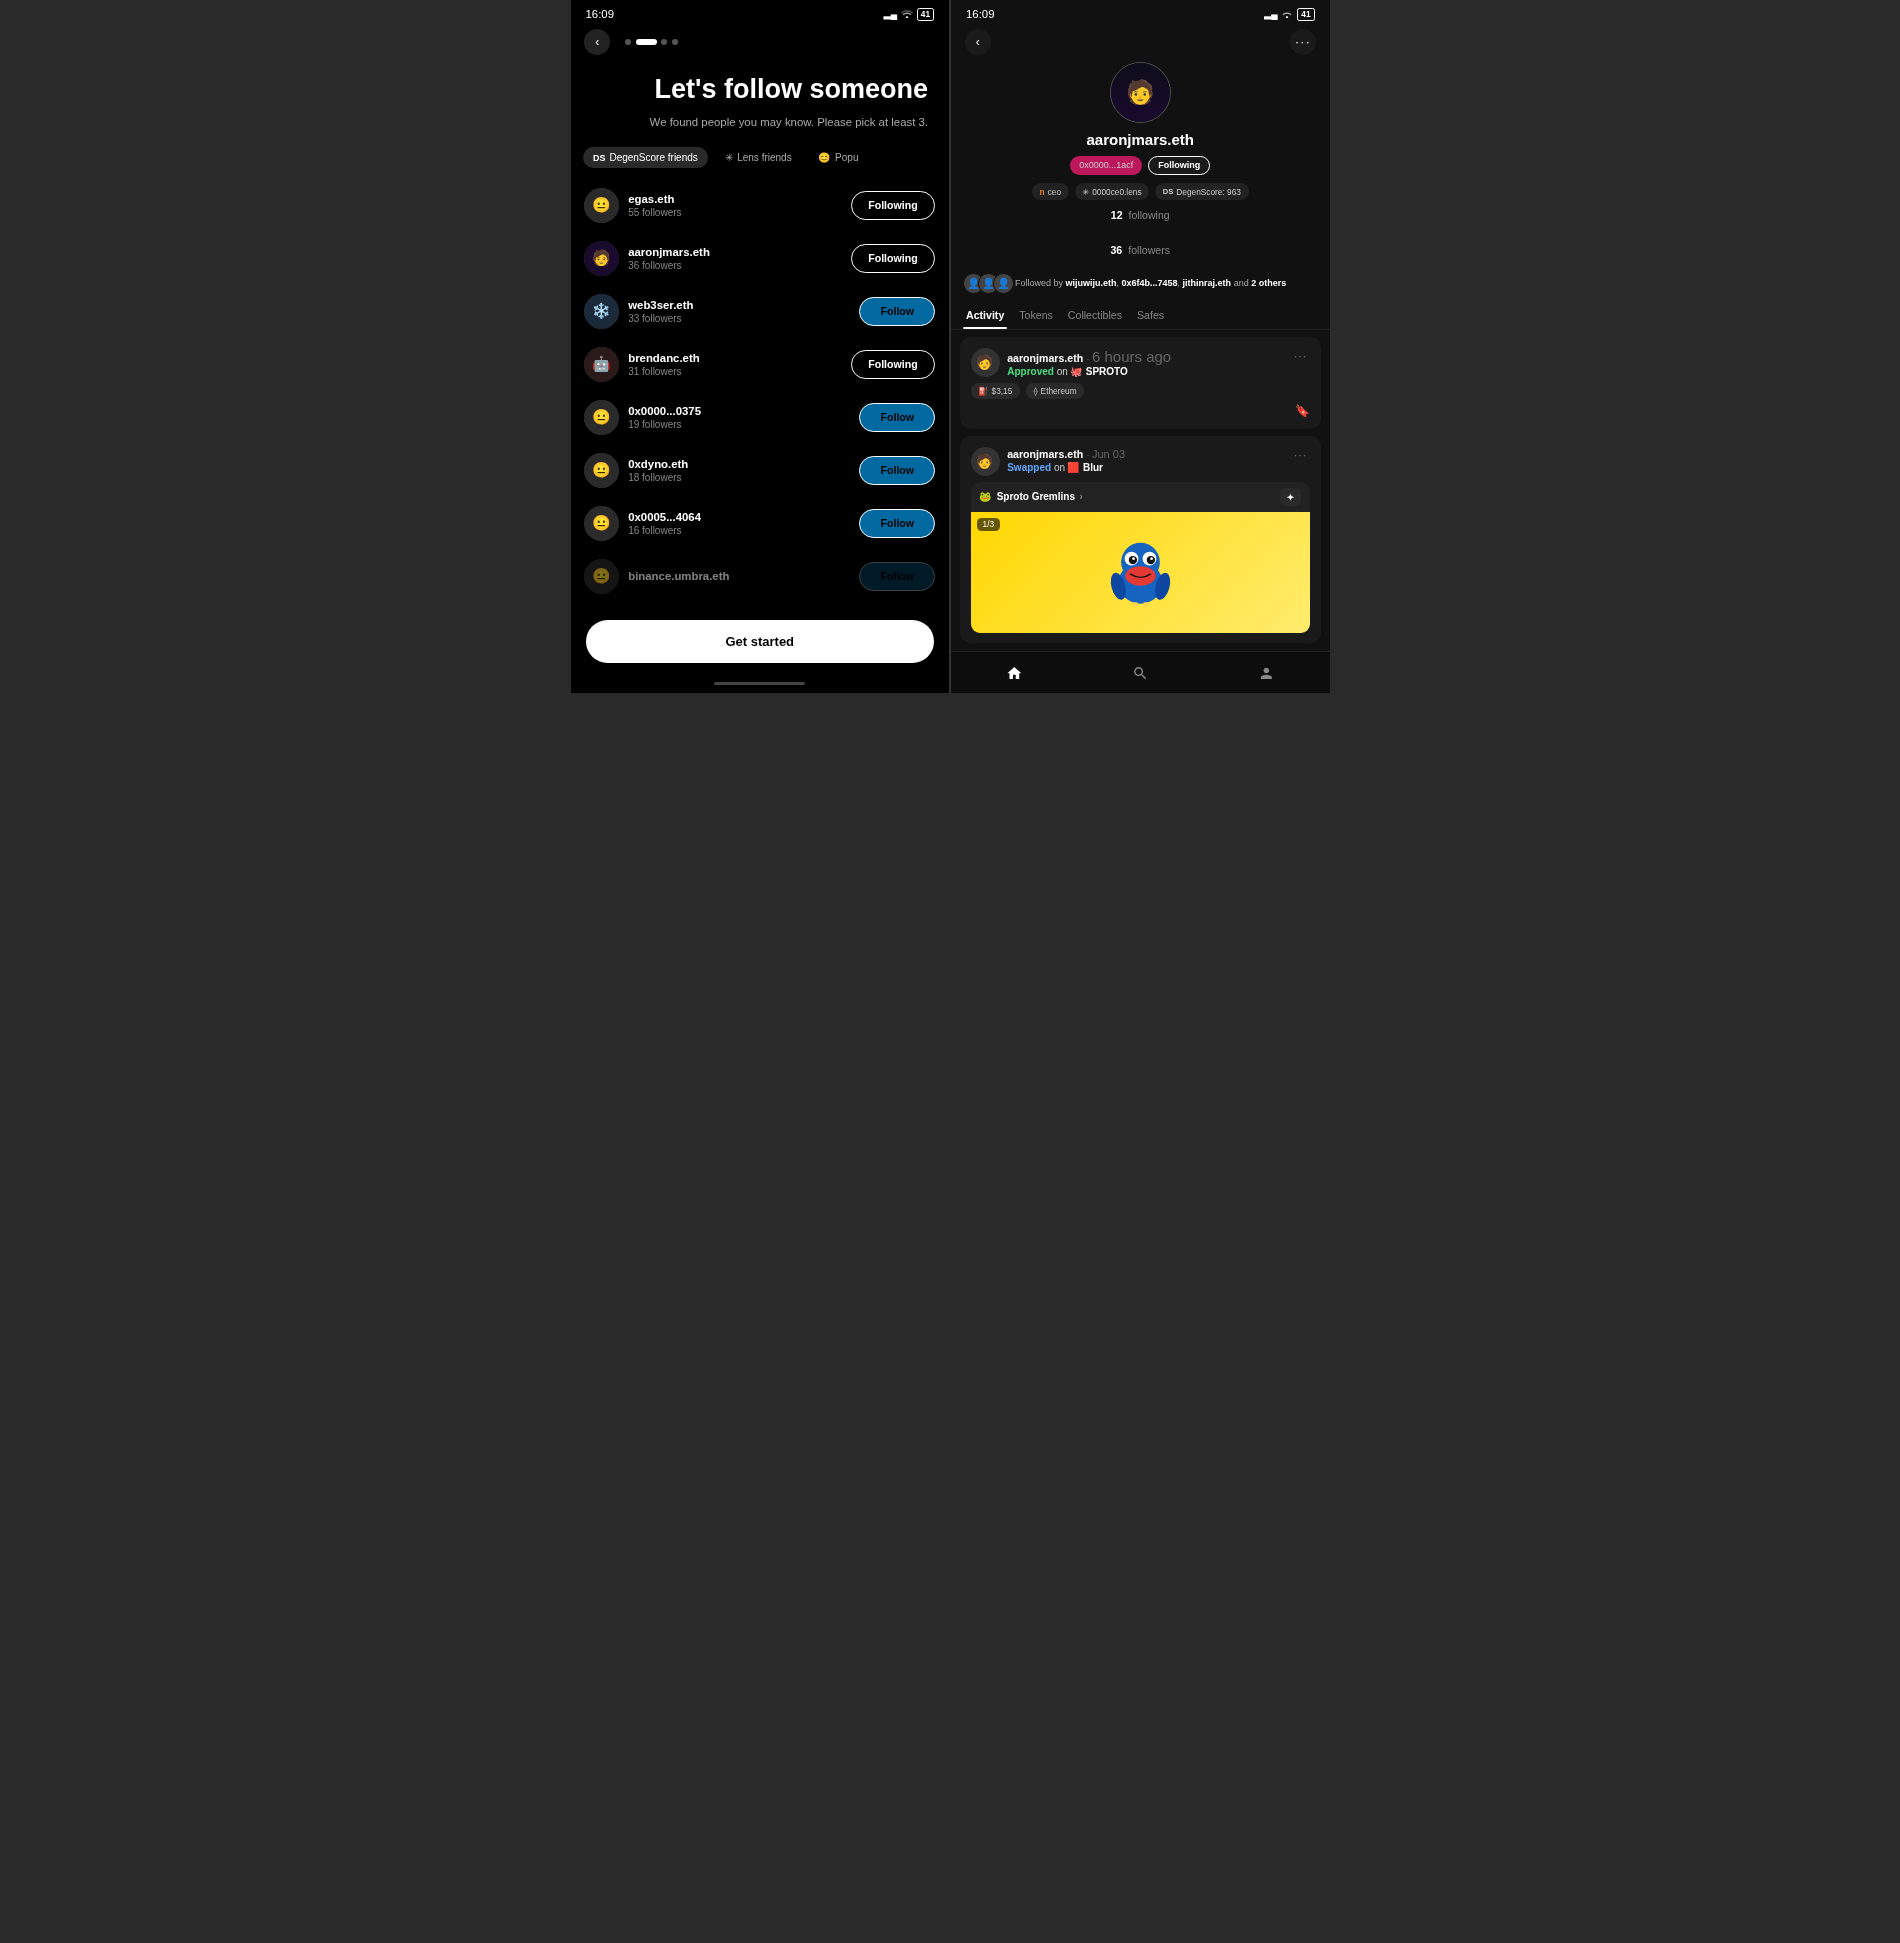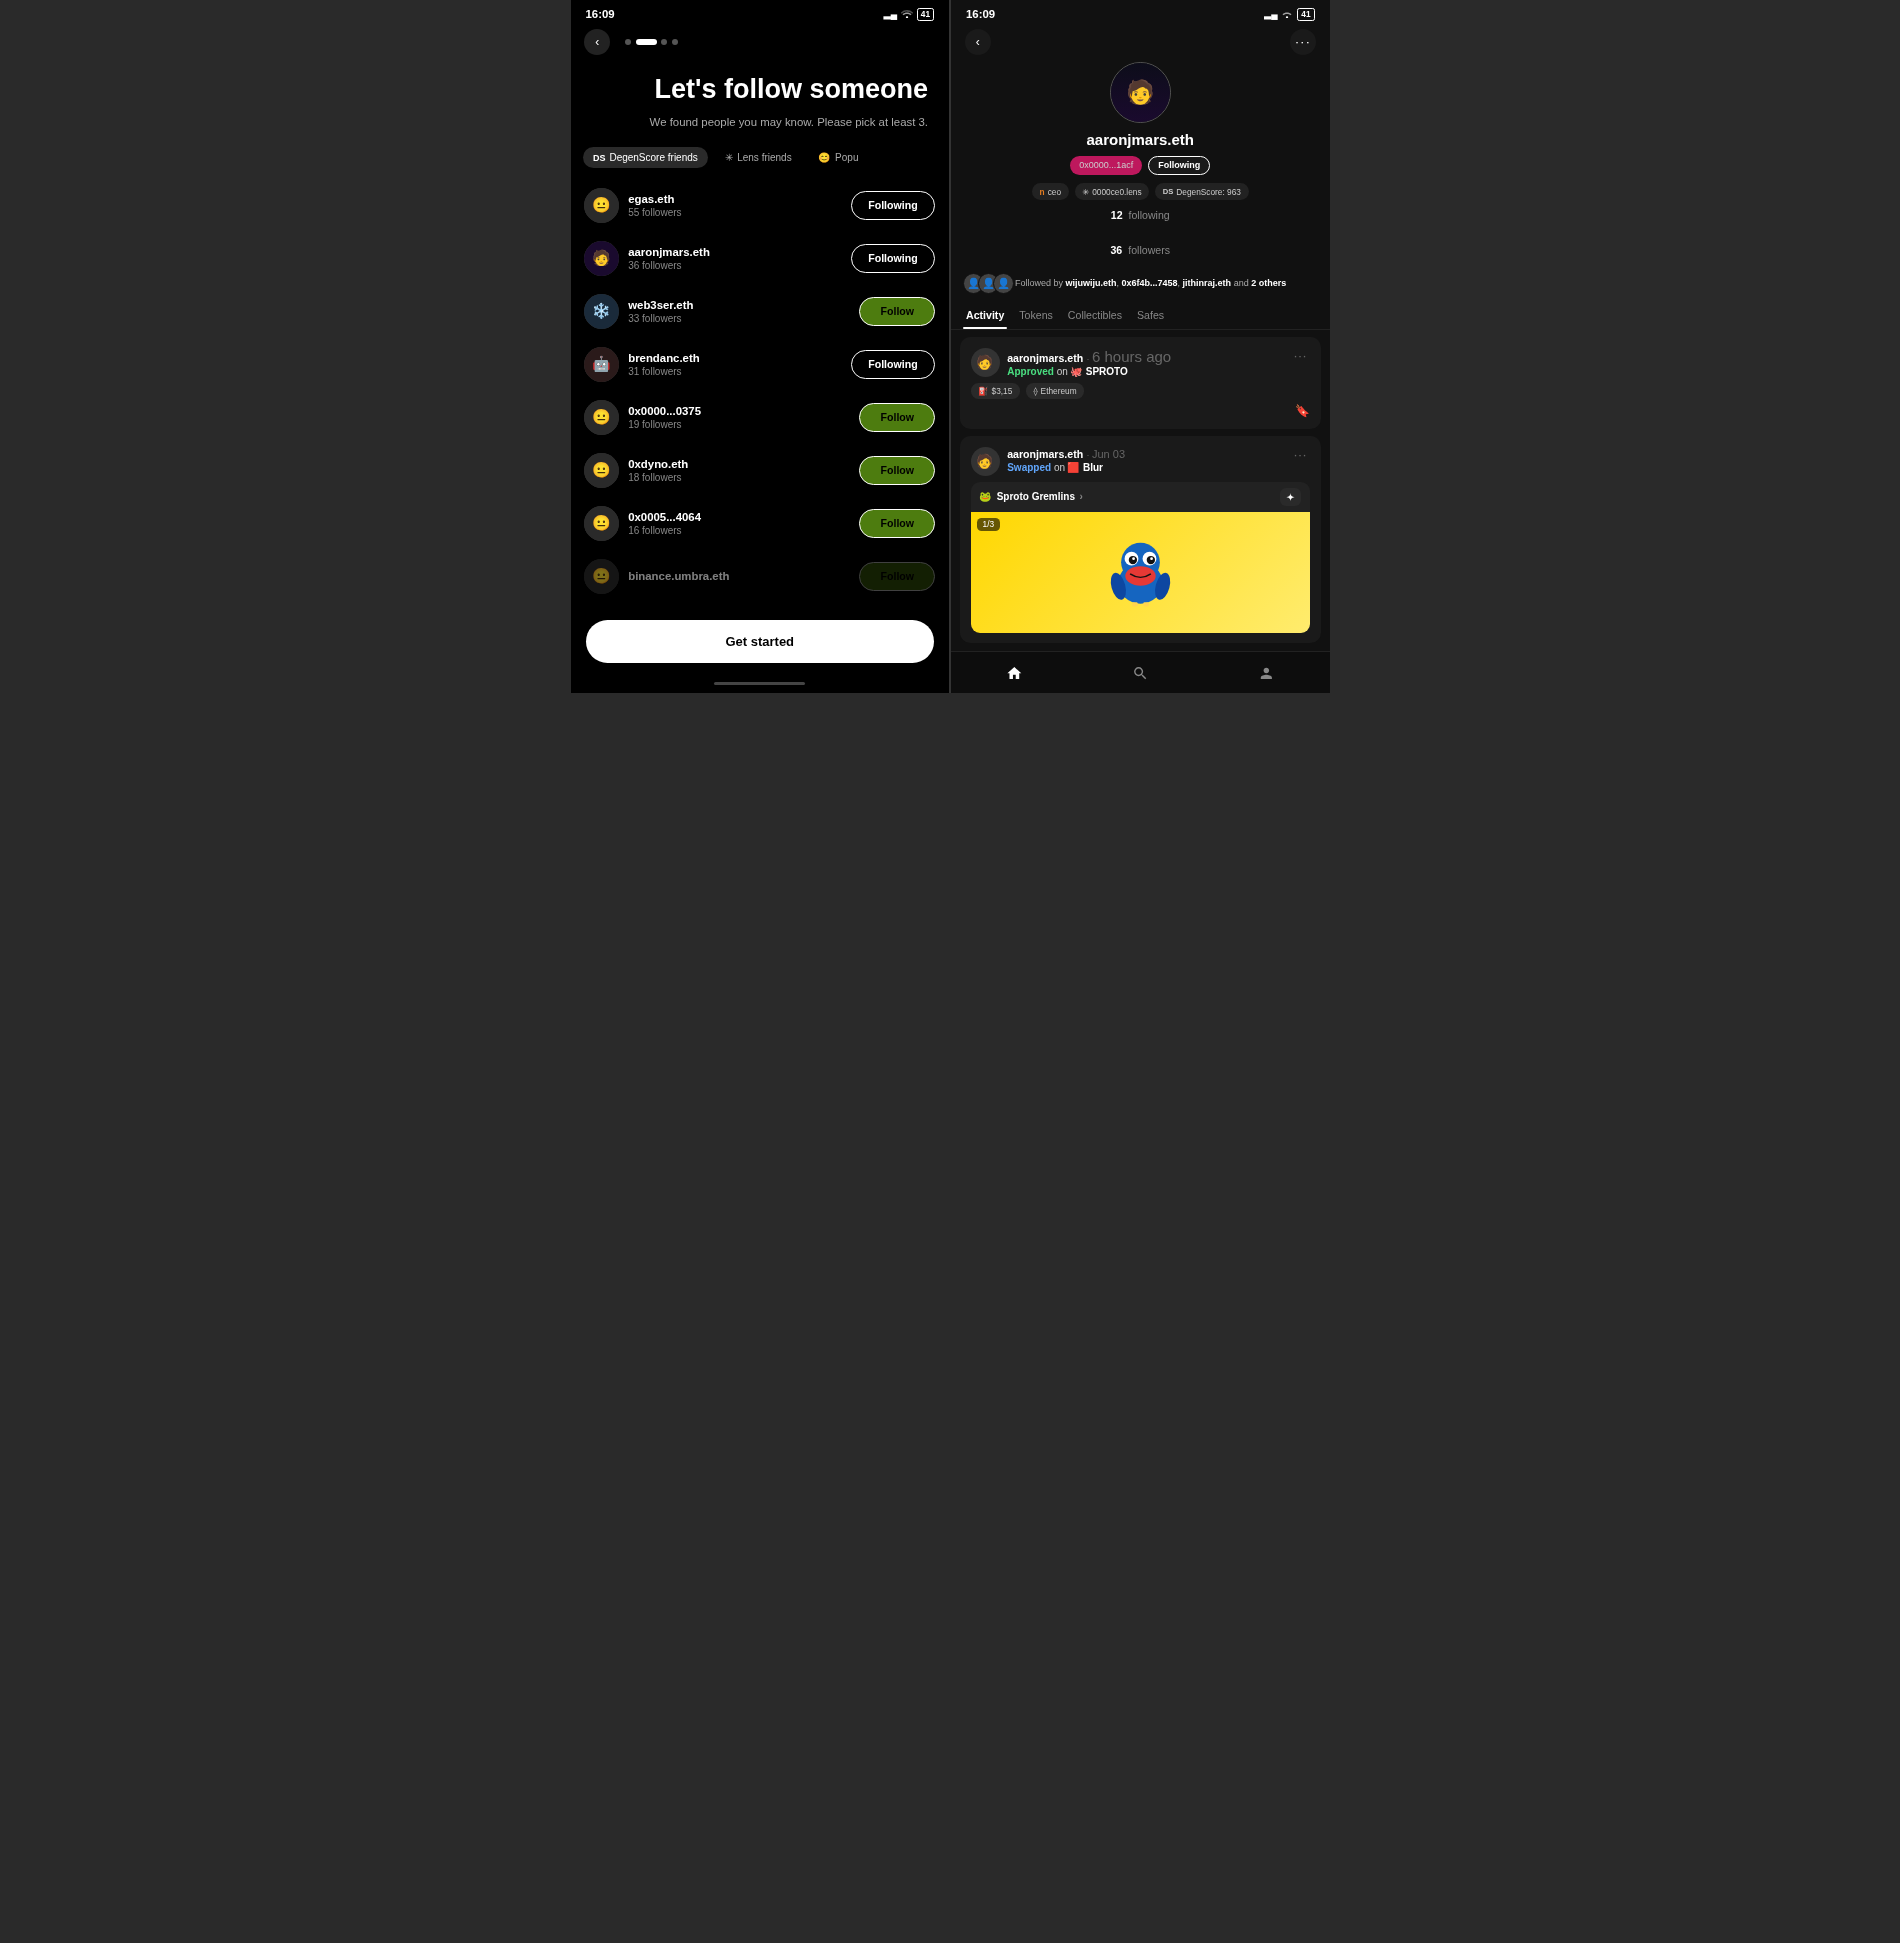--- a/index.html
+++ b/index.html
@@ -44,21 +44,21 @@
     
     .status-bar {
       display: flex;
       justify-content: space-between;
       align-items: center;
       padding: 7.6px 15px 3px;
       color: #fff;
       font-size: 10.6px;
       font-weight: 600;
     }
-    .status-bar .time { font-weight: 700; font-size: 11.4px; }
+    .status-bar .time { font-weight: 400; font-size: 11.4px; }
     .status-icons { display: flex; align-items: center; gap: 3.8px; font-size: 9px; }
 
     
     .left-nav {
       display: flex;
       align-items: center;
       padding: 4.6px 13.7px 7.6px;
     }
     .back-btn {
       width: 26px; height: 26px;
@@ -164,21 +164,21 @@
       cursor: pointer;
       border: 1.5px solid #fff;
       min-width: 76px;
       text-align: center;
     }
     .follow-btn.following {
       background: transparent;
       color: #fff;
     }
     .follow-btn.follow {
-      background: #4d7c0f;
+      background: #0369a1;
       color: #000;
     }
 
     .get-started-bar {
       padding: 9px 15px 15px;
       background: #000;
     }
     .get-started-btn {
       width: 100%;
       padding: 13.7px;

